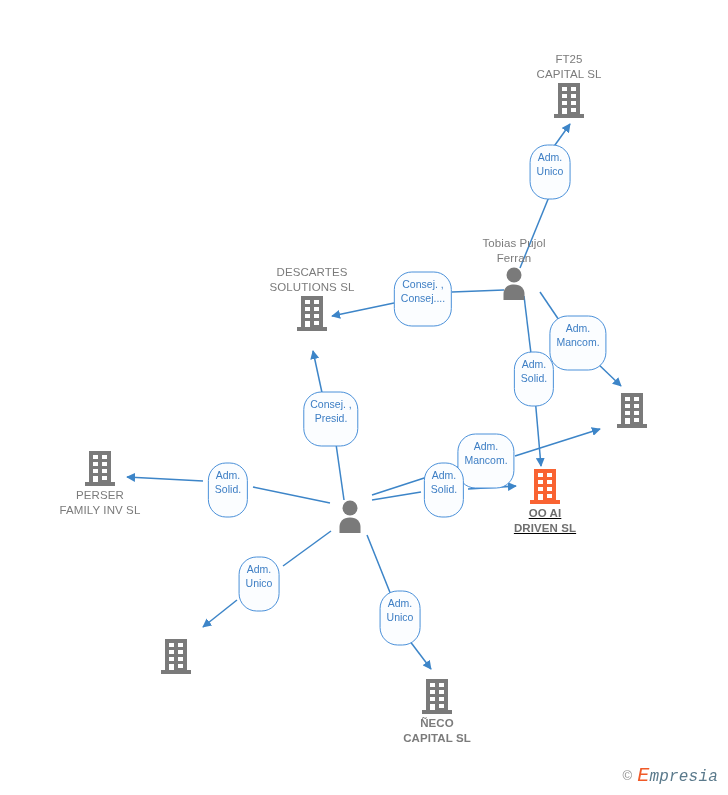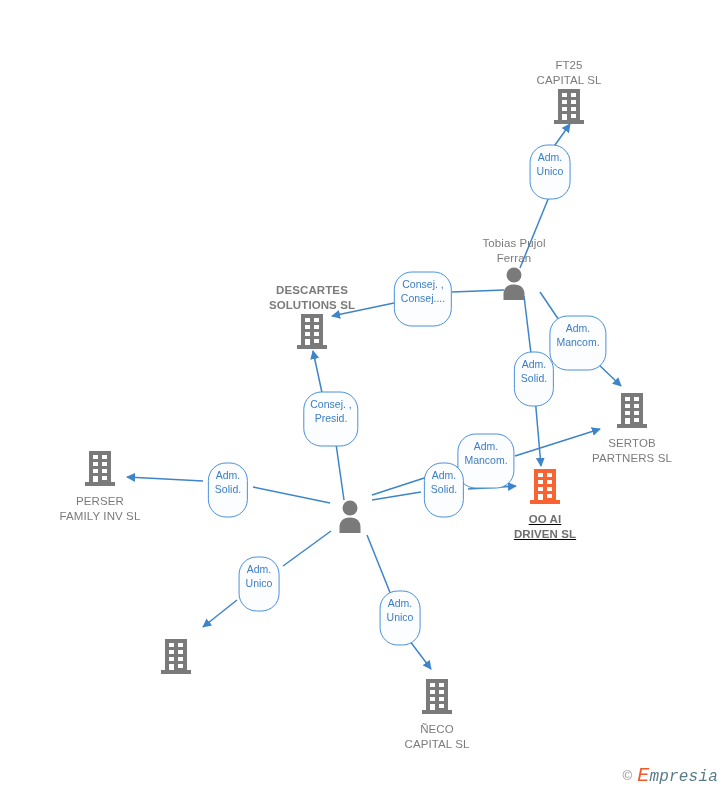--- a/index.html
+++ b/index.html
@@ -46,21 +46,21 @@
     color: #6f6f6f;
     font-weight: bold;
   }
   .node-icon {
     display: block;
     margin: 0 auto;
   }
   .node.company .node-icon { width: 34px; height: 38px; }
   .node.person  .node-icon { width: 34px; height: 34px; }
   .node.person .node-label { margin-bottom: 1px; }
-  .node.company .node-label { margin-top: 7px; }
+  .node.company .node-label { margin-top: 1px; }
 
   
   .rel {
     position: absolute;
     z-index: 4;
     background: #fbfdff;
     border: 1.3px solid #4a90d9;
     border-radius: 18px;
     color: #3d7ec4;
     font-size: 10.5px;
@@ -157,21 +157,21 @@
             <rect x="10" y="20" width="5" height="4" fill="#ffffff"></rect>
             <rect x="19" y="20" width="5" height="4" fill="#ffffff"></rect>
             <rect x="10" y="27" width="5" height="6" fill="#ffffff"></rect>
             <rect x="19" y="27" width="5" height="4" fill="#ffffff"></rect>
           </svg></span></div>
       <div class="node person" style="left: 514px; top: 236px;"><div class="node-label">Tobias Pujol
 Ferran</div><span><svg class="node-icon" viewBox="0 0 34 34" xmlns="http://www.w3.org/2000/svg">
             <circle cx="17" cy="9" r="7.5" fill="#7a7a7a"></circle>
             <path d="M17 18.5c-7 0-10.5 4.2-10.5 9.5v6h21v-6c0-5.3-3.5-9.5-10.5-9.5z" fill="#7a7a7a"></path>
           </svg></span></div>
-      <div class="node company" style="left: 312px; top: 276px; font-weight: bold;"><div class="node-label">DESCARTES
+      <div class="node company" style="left: 312px; top: 264px;"><div class="node-label">DESCARTES
 SOLUTIONS  SL</div><span><svg class="node-icon" viewBox="0 0 34 38" xmlns="http://www.w3.org/2000/svg">
             <rect x="6" y="2" width="22" height="31" fill="#7a7a7a"></rect>
             <rect x="2" y="33" width="30" height="4" fill="#7a7a7a"></rect>
             <rect x="10" y="6" width="5" height="4" fill="#ffffff"></rect>
             <rect x="19" y="6" width="5" height="4" fill="#ffffff"></rect>
             <rect x="10" y="13" width="5" height="4" fill="#ffffff"></rect>
             <rect x="19" y="13" width="5" height="4" fill="#ffffff"></rect>
             <rect x="10" y="20" width="5" height="4" fill="#ffffff"></rect>
             <rect x="19" y="20" width="5" height="4" fill="#ffffff"></rect>
             <rect x="10" y="27" width="5" height="6" fill="#ffffff"></rect>
@@ -181,22 +181,21 @@
             <rect x="6" y="2" width="22" height="31" fill="#7a7a7a"></rect>
             <rect x="2" y="33" width="30" height="4" fill="#7a7a7a"></rect>
             <rect x="10" y="6" width="5" height="4" fill="#ffffff"></rect>
             <rect x="19" y="6" width="5" height="4" fill="#ffffff"></rect>
             <rect x="10" y="13" width="5" height="4" fill="#ffffff"></rect>
             <rect x="19" y="13" width="5" height="4" fill="#ffffff"></rect>
             <rect x="10" y="20" width="5" height="4" fill="#ffffff"></rect>
             <rect x="19" y="20" width="5" height="4" fill="#ffffff"></rect>
             <rect x="10" y="27" width="5" height="6" fill="#ffffff"></rect>
             <rect x="19" y="27" width="5" height="4" fill="#ffffff"></rect>
-          </svg></span><div class="node-label">SERTOB
-PARTNERS  SL</div></div>
+          </svg></span></div>
       <div class="node company" style="left: 545px; top: 467px; text-decoration: underline;"><span><svg class="node-icon" viewBox="0 0 34 38" xmlns="http://www.w3.org/2000/svg">
             <rect x="6" y="2" width="22" height="31" fill="#f96332"></rect>
             <rect x="2" y="33" width="30" height="4" fill="#f96332"></rect>
             <rect x="10" y="6" width="5" height="4" fill="#ffffff"></rect>
             <rect x="19" y="6" width="5" height="4" fill="#ffffff"></rect>
             <rect x="10" y="13" width="5" height="4" fill="#ffffff"></rect>
             <rect x="19" y="13" width="5" height="4" fill="#ffffff"></rect>
             <rect x="10" y="20" width="5" height="4" fill="#ffffff"></rect>
             <rect x="19" y="20" width="5" height="4" fill="#ffffff"></rect>
             <rect x="10" y="27" width="5" height="6" fill="#ffffff"></rect>
@@ -225,21 +224,21 @@
             <rect x="2" y="33" width="30" height="4" fill="#7a7a7a"></rect>
             <rect x="10" y="6" width="5" height="4" fill="#ffffff"></rect>
             <rect x="19" y="6" width="5" height="4" fill="#ffffff"></rect>
             <rect x="10" y="13" width="5" height="4" fill="#ffffff"></rect>
             <rect x="19" y="13" width="5" height="4" fill="#ffffff"></rect>
             <rect x="10" y="20" width="5" height="4" fill="#ffffff"></rect>
             <rect x="19" y="20" width="5" height="4" fill="#ffffff"></rect>
             <rect x="10" y="27" width="5" height="6" fill="#ffffff"></rect>
             <rect x="19" y="27" width="5" height="4" fill="#ffffff"></rect>
           </svg></span></div>
-      <div class="node company" style="left: 437px; top: 677px;"><span><svg class="node-icon" viewBox="0 0 34 38" xmlns="http://www.w3.org/2000/svg">
+      <div class="node company" style="left: 437px; top: 677px; font-weight: bold;"><span><svg class="node-icon" viewBox="0 0 34 38" xmlns="http://www.w3.org/2000/svg">
             <rect x="6" y="2" width="22" height="31" fill="#7a7a7a"></rect>
             <rect x="2" y="33" width="30" height="4" fill="#7a7a7a"></rect>
             <rect x="10" y="6" width="5" height="4" fill="#ffffff"></rect>
             <rect x="19" y="6" width="5" height="4" fill="#ffffff"></rect>
             <rect x="10" y="13" width="5" height="4" fill="#ffffff"></rect>
             <rect x="19" y="13" width="5" height="4" fill="#ffffff"></rect>
             <rect x="10" y="20" width="5" height="4" fill="#ffffff"></rect>
             <rect x="19" y="20" width="5" height="4" fill="#ffffff"></rect>
             <rect x="10" y="27" width="5" height="6" fill="#ffffff"></rect>
             <rect x="19" y="27" width="5" height="4" fill="#ffffff"></rect>

